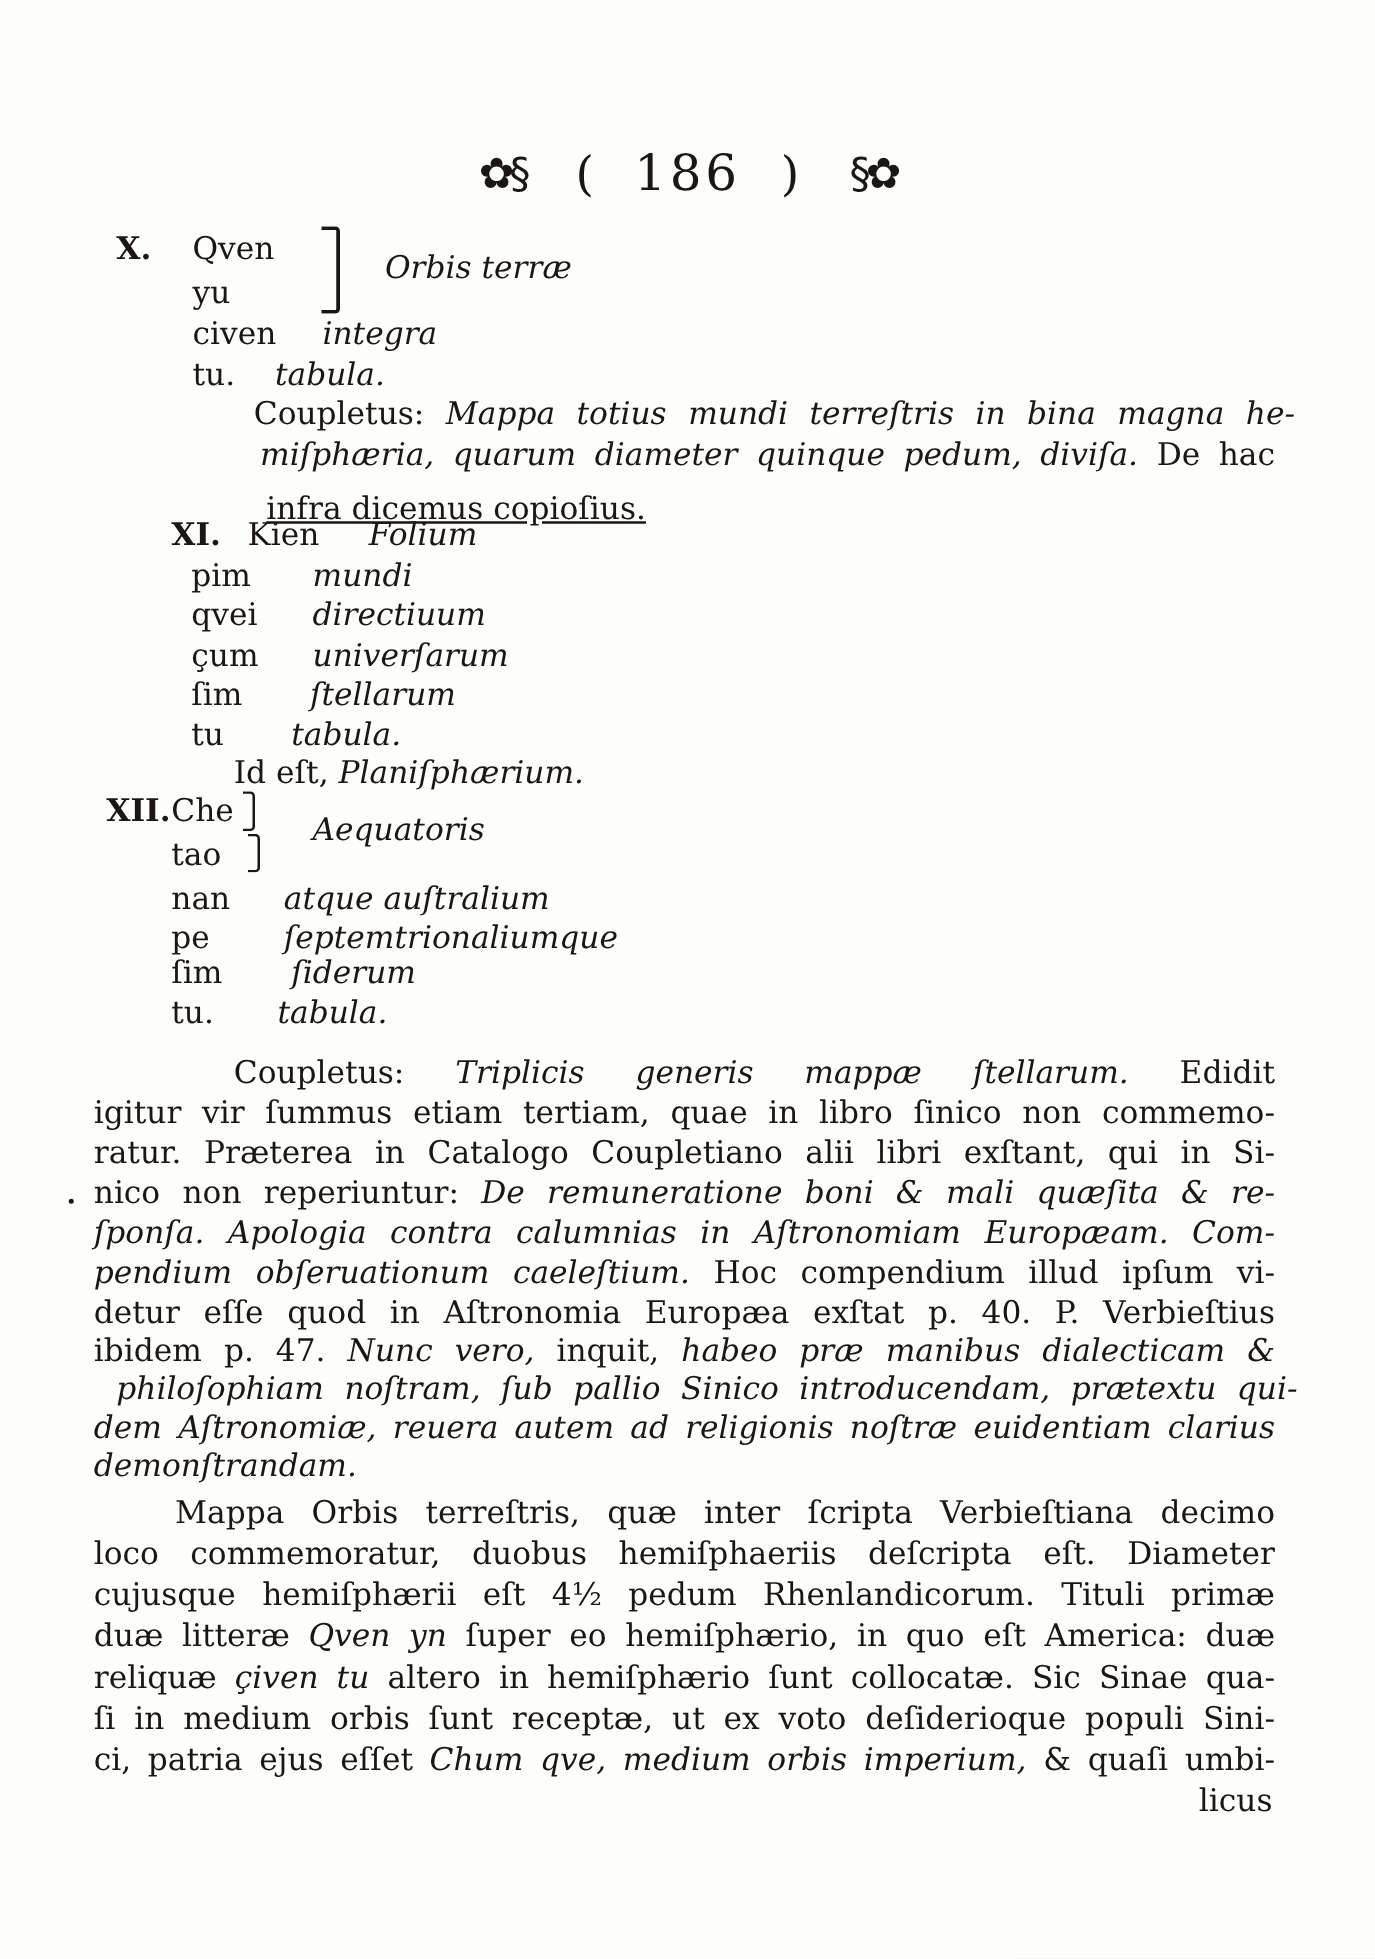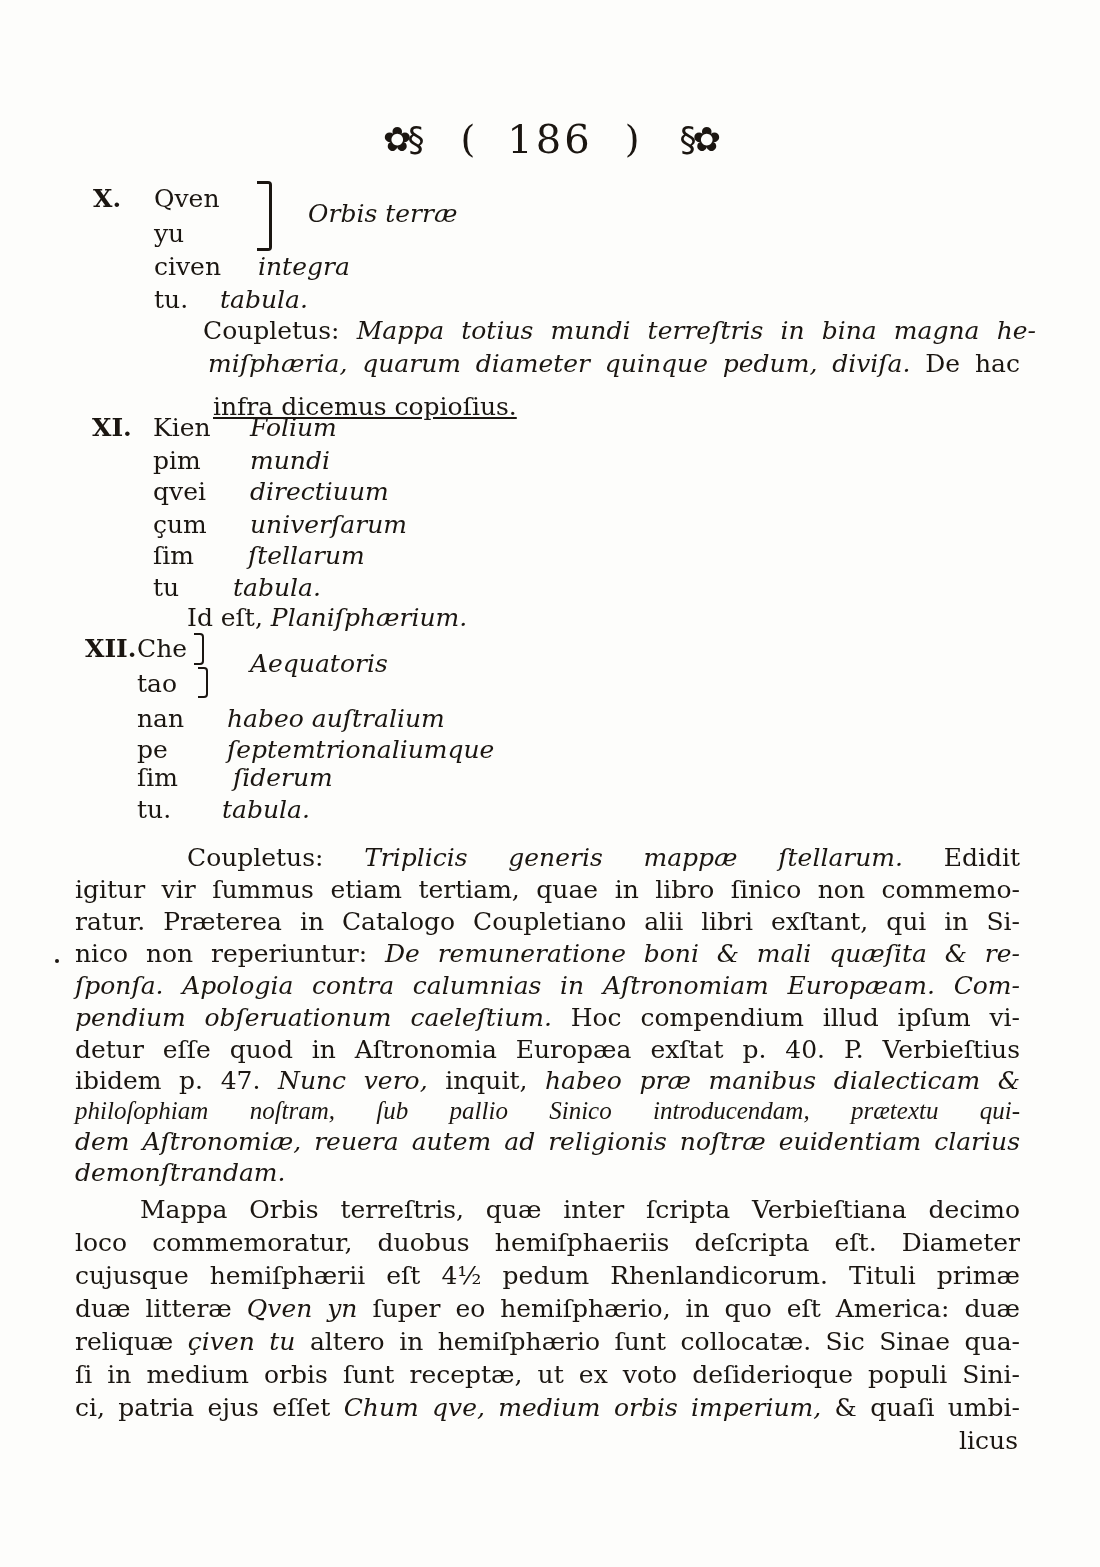--- a/index.html
+++ b/index.html
@@ -41,21 +41,21 @@
 
   
   #L-x1{left:93px;top:184px;}   #L-x1 .s-num{width:61px;}
   #L-orbx{left:308px;top:199px;}
   #L-x2{left:154px;top:219px;}
   #L-x3{left:154px;top:252px;}  #L-x3 .s-han{width:104px;}
   #L-x4{left:154px;top:285px;}  #L-x4 .s-han{width:66px;}
   #L-cx1{left:203px;top:316px;width:833px;}
   #L-cx2{left:208px;top:349px;width:812px;}
   #L-cx3{left:213px;top:392px;text-decoration:underline;}
-  #L-xi1{left:92px;top:413px;}  #L-xi1 .s-num{width:61px;}
+  #L-xi1{left:92px;top:413px;}  #L-xi1 .s-num{width:61px;margin-left:45px;}
   #L-xi1 .s-han,#L-xi2 .s-han,#L-xi3 .s-han,#L-xi4 .s-han{width:97px;}
   #L-xi2{left:153px;top:446px;}
   #L-xi3{left:153px;top:477px;}
   #L-xi4{left:153px;top:510px;}
   #L-xi5{left:153px;top:541px;} #L-xi5 .s-han{width:95px;}
   #L-xi6{left:153px;top:573px;} #L-xi6 .s-han{width:80px;}
   #L-xi7{left:187px;top:603px;}
   #L-xii1{left:85px;top:634px;} #L-xii1 .s-num{width:52px;}
   #L-xii2{left:137px;top:669px;}
   #L-aeq{left:250px;top:649px;}
@@ -64,21 +64,21 @@
   #L-xii5{left:137px;top:763px;} #L-xii5 .s-han{width:96px;}
   #L-xii6{left:137px;top:795px;} #L-xii6 .s-han{width:85px;}
   #L-p1l1{left:187px;top:843px;width:833px;}
   #L-p1l2{left:75px;top:875px;width:945px;}
   #L-p1l3{left:75px;top:907px;width:945px;}
   #L-p1l4{left:75px;top:939px;width:945px;}
   #L-p1l5{left:75px;top:971px;width:945px;}
   #L-p1l6{left:75px;top:1003px;width:945px;}
   #L-p1l7{left:75px;top:1035px;width:945px;}
   #L-p1l8{left:75px;top:1066px;width:945px;}
-  #L-p1l9{left:75px;top:1096px;width:945px;font-family:Liberation Serif, serif;}
+  #L-p1l9{left:93px;top:1096px;width:945px;}
   #L-p1l10{left:75px;top:1127px;width:945px;}
   #L-p1l11{left:75px;top:1158px;}
   #L-p2l1{left:140px;top:1195px;width:880px;}
   #L-p2l2{left:75px;top:1228px;width:945px;}
   #L-p2l3{left:75px;top:1261px;width:945px;}
   #L-p2l4{left:75px;top:1294px;width:945px;}
   #L-p2l5{left:75px;top:1327px;width:945px;}
   #L-p2l6{left:75px;top:1360px;width:945px;}
   #L-p2l7{left:75px;top:1393px;width:945px;}
   #L-cw{right:82px;top:1426px;}
@@ -135,21 +135,21 @@
     <div class="line" id="L-xi1"><span class="s-num">XI.</span><span class="s-han">Kien</span><span class="s-it">Folium</span></div>
     <div class="line" id="L-xi2"><span class="s-han">pim</span><span class="s-it">mundi</span></div>
     <div class="line" id="L-xi3"><span class="s-han">qvei</span><span class="s-it">directiuum</span></div>
     <div class="line" id="L-xi4"><span class="s-han">çum</span><span class="s-it">univerſarum</span></div>
     <div class="line" id="L-xi5"><span class="s-han">ſim</span><span class="s-it">ſtellarum</span></div>
     <div class="line" id="L-xi6"><span class="s-han">tu</span><span class="s-it">tabula.</span></div>
     <div class="line" id="L-xi7"><span class="s-rm">Id eſt, </span><span class="s-it">Planiſphærium.</span></div>
     <div class="line" id="L-xii1"><span class="s-num">XII.</span><span class="s-rm">Che</span></div>
     <div class="line" id="L-xii2"><span class="s-rm">tao</span></div>
     <div class="line" id="L-aeq"><span class="s-it">Aequatoris</span></div>
-    <div class="line" id="L-xii3"><span class="s-han">nan</span><span class="s-it">habeo auſtralium</span></div>
+    <div class="line" id="L-xii3"><span class="s-han">nan</span><span class="s-it">atque auſtralium</span></div>
     <div class="line" id="L-xii4"><span class="s-han">pe</span><span class="s-it">ſeptemtrionaliumque</span></div>
     <div class="line" id="L-xii5"><span class="s-han">ſim</span><span class="s-it">ſiderum</span></div>
     <div class="line" id="L-xii6"><span class="s-han">tu.</span><span class="s-it">tabula.</span></div>
     <div class="line" id="L-p1l1"><span class="s-rm">Coupletus: </span><span class="s-it">Triplicis generis mappæ ſtellarum.</span><span class="s-rm"> Edidit</span></div>
     <div class="line" id="L-p1l3"><span class="s-rm">ratur. Præterea in Catalogo Coupletiano alii libri exſtant, qui in Si-</span></div>
     <div class="line" id="L-p1l2"><span class="s-rm">igitur vir ſummus etiam tertiam, quae in libro ſinico non commemo-</span></div>
     <div class="line" id="L-p1l4"><span class="s-rm">nico non reperiuntur: </span><span class="s-it">De remuneratione boni &amp; mali quæſita &amp; re-</span></div>
     <div class="line" id="L-p1l5"><span class="s-it">ſponſa. Apologia contra calumnias in Aſtronomiam Europæam. Com-</span></div>
     <div class="line" id="L-p1l6"><span class="s-it">pendium obſeruationum caeleſtium.</span><span class="s-rm"> Hoc compendium illud ipſum vi-</span></div>
     <div class="line" id="L-p1l7"><span class="s-rm">detur eſſe quod in Aſtronomia Europæa exſtat p. 40. P. Verbieſtius</span></div>

